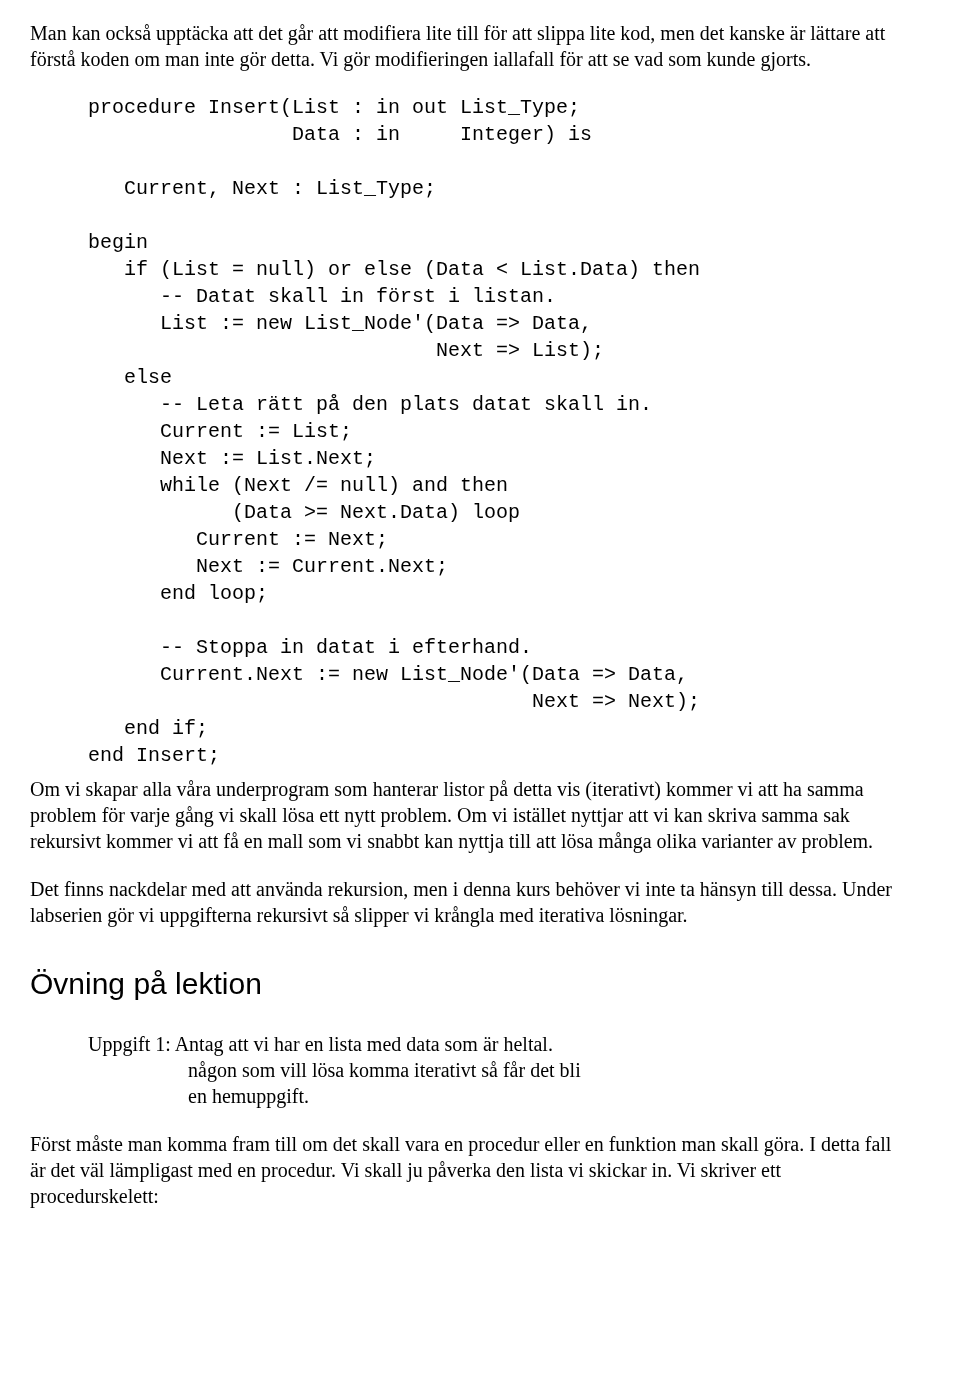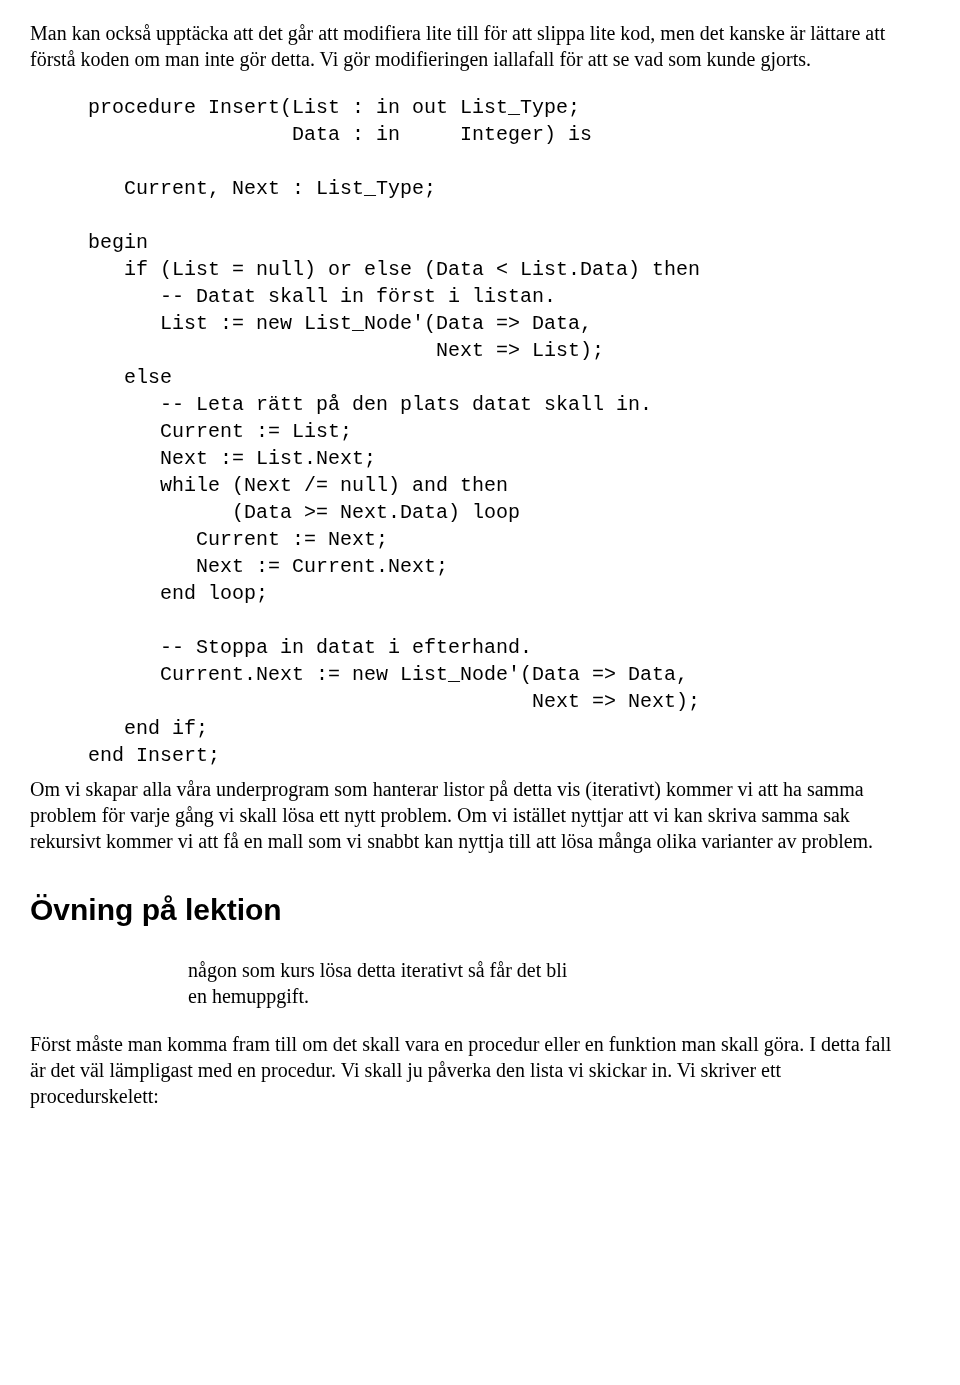--- a/index.html
+++ b/index.html
@@ -23,21 +23,21 @@
   .code-block {
     font-family: "Courier New", Courier, monospace;
     white-space: pre;
     font-size: 20px;
     line-height: 1.35;
     margin: 0 0 7px 0;
     padding-left: 58px;
   }
   h2.section {
     font-family: Arial, Helvetica, sans-serif;
-    font-weight: bold;
+    font-weight: normal;
     font-size: 30px;
     margin: 36px 0 28px 0;
   }
   .exercise {
     padding-left: 58px;
     margin: 0 0 22px 0;
   }
   .ex-line {
     display: block;
   }
@@ -73,23 +73,25 @@
       end loop;
 
       -- Stoppa in datat i efterhand.
       Current.Next := new List_Node'(Data =&gt; Data,
                                      Next =&gt; Next);
    end if;
 end Insert;</div>
 
   <p class="para">Om vi skapar alla våra underprogram som hanterar listor på detta vis (iterativt) kommer vi att ha samma problem för varje gång vi skall lösa ett nytt problem. Om vi istället nyttjar att vi kan skriva samma sak rekursivt kommer vi att få en mall som vi snabbt kan nyttja till att lösa många olika varianter av problem.</p>
 
+  <p class="para">Det finns nackdelar med att använda rekursion, men i denna kurs behöver vi inte ta hänsyn till dessa. Under labserien gör vi uppgifterna rekursivt så slipper vi krångla med iterativa lösningar.</p>
 
   <h2 class="section">Övning på lektion</h2>
 
   <div class="exercise">
-    <span class="ex-line ex-indent">någon som kurs lösa detta iterativt så får det bli</span>
+    <span class="ex-line">Uppgift 1: Antag att vi har en lista med data som är heltal.</span>
+    <span class="ex-line ex-indent">någon som vill lösa komma iterativt så får det bli</span>
     <span class="ex-line ex-indent">en hemuppgift.</span>
   </div>
 
   <p class="para">Först måste man komma fram till om det skall vara en procedur eller en funktion man skall göra. I detta fall är det väl lämpligast med en procedur. Vi skall ju påverka den lista vi skickar in. Vi skriver ett procedurskelett:</p>
 
 </div>
 
 </body></html>

